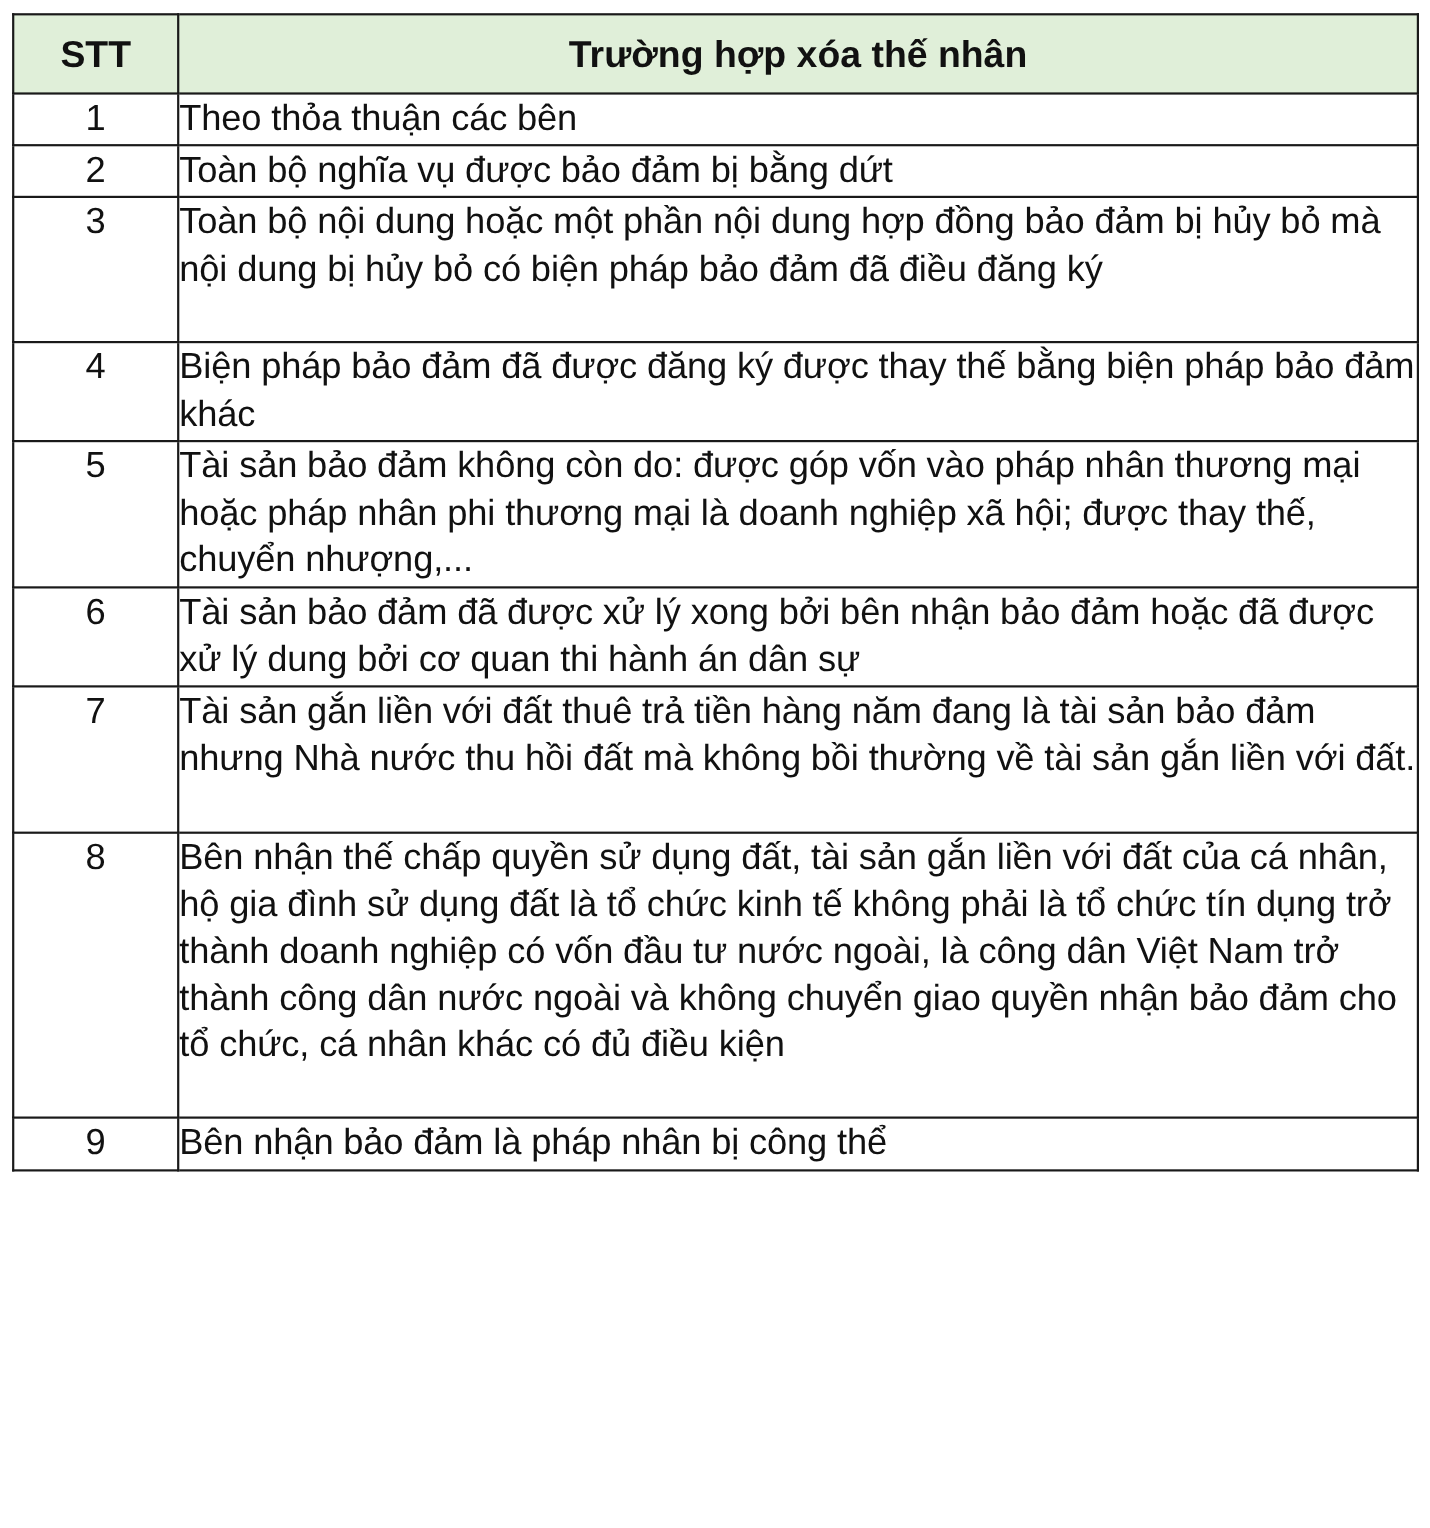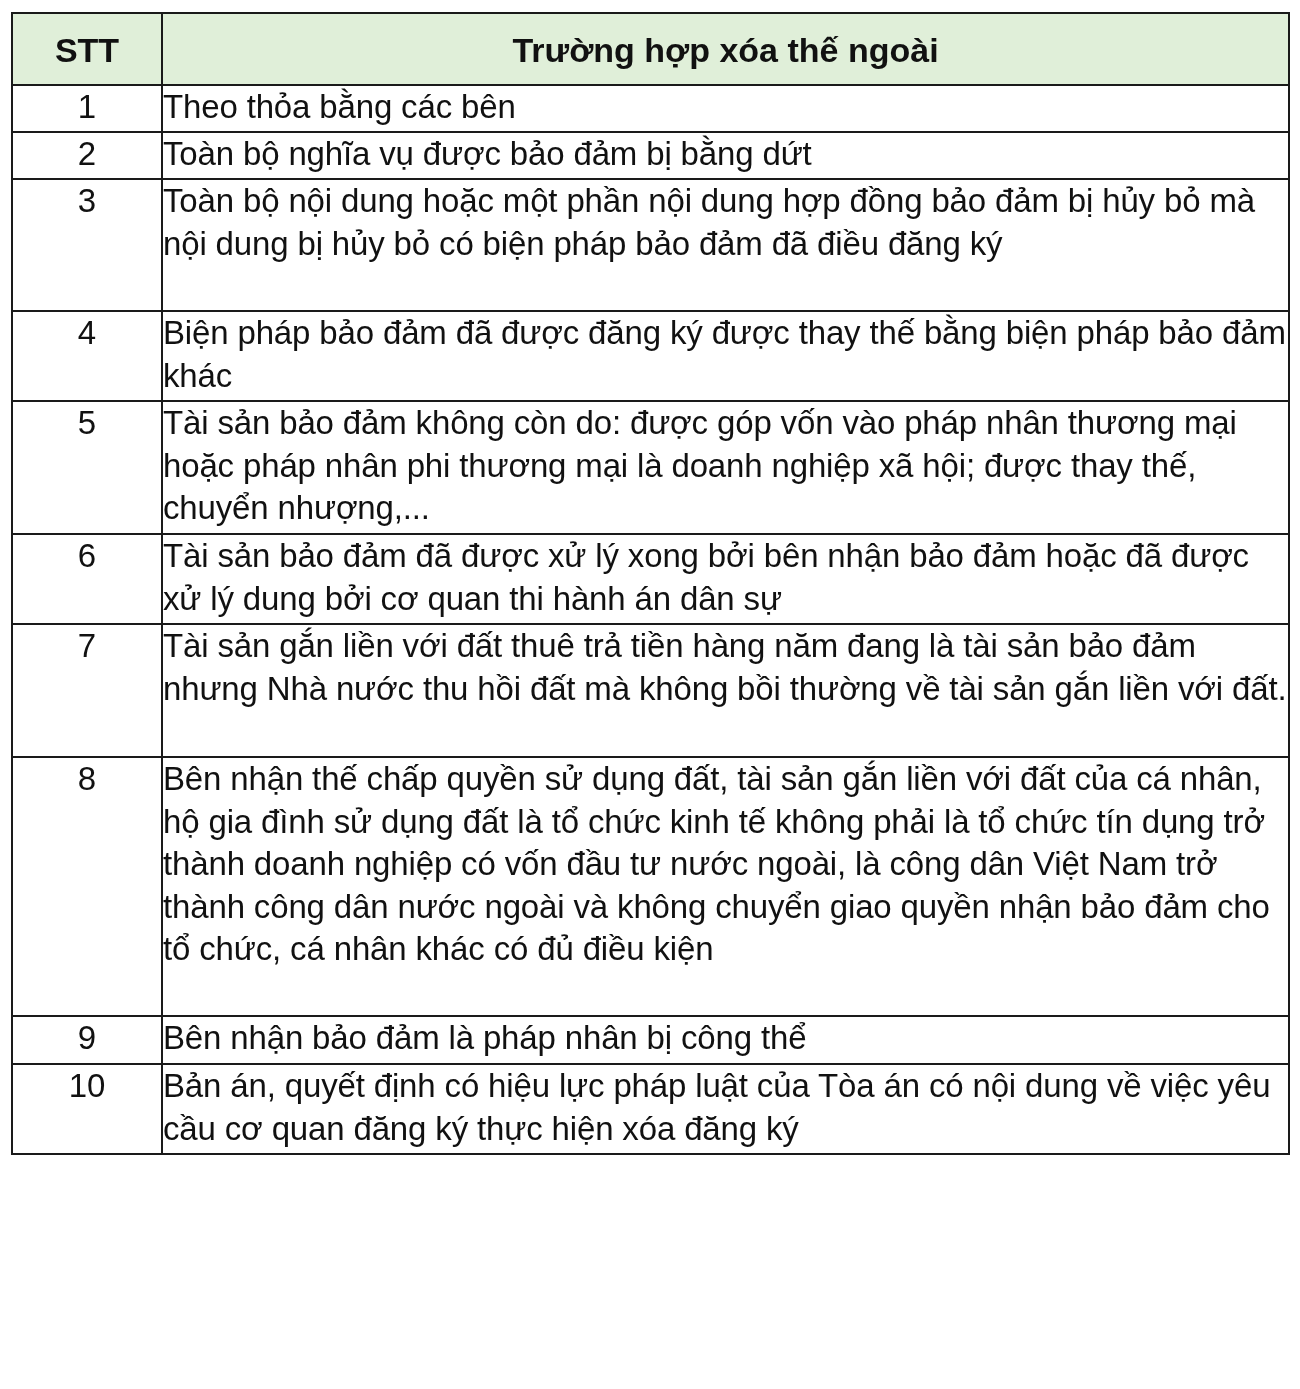--- a/index.html
+++ b/index.html
@@ -67,27 +67,27 @@
 <body>
 
 <table class="doc-table">
   <colgroup>
     <col class="c-stt">
     <col class="c-case">
   </colgroup>
   <thead>
     <tr>
       <th>STT</th>
-      <th>Trường hợp xóa thế ngoài</th>
+      <th>Trường hợp xóa thế nhân</th>
     </tr>
   </thead>
   <tbody>
     <tr class="r1">
       <td class="stt">1</td>
-      <td class="case">Theo thỏa bằng các bên</td>
+      <td class="case">Theo thỏa thuận các bên</td>
     </tr>
     <tr class="r2">
       <td class="stt">2</td>
       <td class="case">Toàn bộ nghĩa vụ được bảo đảm bị bằng dứt</td>
     </tr>
     <tr class="r3">
       <td class="stt">3</td>
       <td class="case">Toàn bộ nội dung hoặc một phần nội dung hợp đồng bảo đảm bị hủy bỏ mà nội dung bị hủy bỏ có biện pháp bảo đảm đã điều đăng ký</td>
     </tr>
     <tr class="r4">
@@ -107,18 +107,14 @@
       <td class="case">Tài sản gắn liền với đất thuê trả tiền hàng năm đang là tài sản bảo đảm nhưng Nhà nước thu hồi đất mà không bồi thường về tài sản gắn liền với đất.</td>
     </tr>
     <tr class="r8">
       <td class="stt">8</td>
       <td class="case">Bên nhận thế chấp quyền sử dụng đất, tài sản gắn liền với đất của cá nhân, hộ gia đình sử dụng đất là tổ chức kinh tế không phải là tổ chức tín dụng trở thành doanh nghiệp có vốn đầu tư nước ngoài, là công dân Việt Nam trở thành công dân nước ngoài và không chuyển giao quyền nhận bảo đảm cho tổ chức, cá nhân khác có đủ điều kiện</td>
     </tr>
     <tr class="r9">
       <td class="stt">9</td>
       <td class="case">Bên nhận bảo đảm là pháp nhân bị công thể</td>
     </tr>
-    <tr class="r10">
-      <td class="stt">10</td>
-      <td class="case">Bản án, quyết định có hiệu lực pháp luật của Tòa án có nội dung về việc yêu cầu cơ quan đăng ký thực hiện xóa đăng ký</td>
-    </tr>
   </tbody>
 </table>
 
 </body></html>

